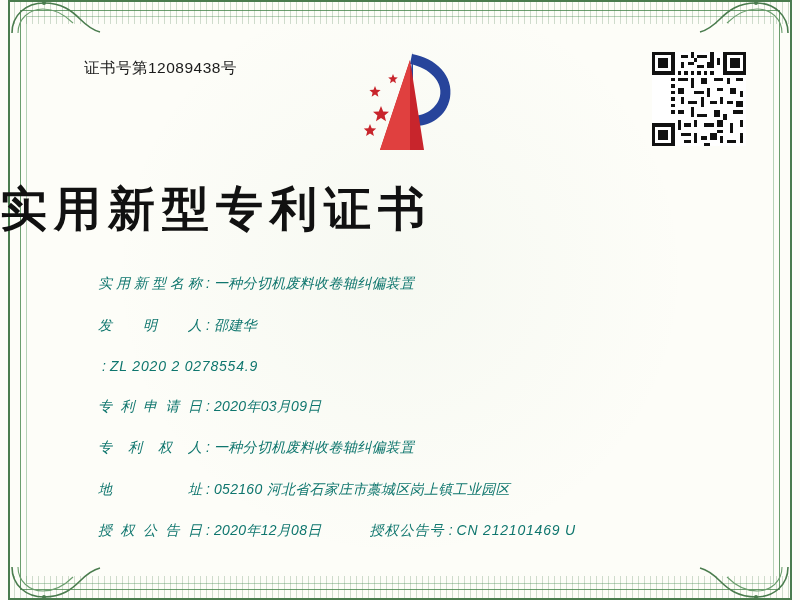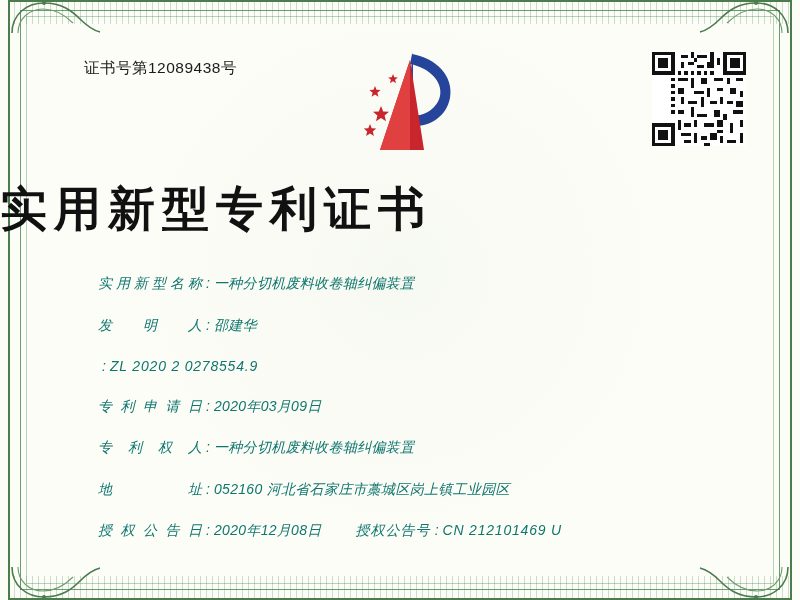--- a/index.html
+++ b/index.html
@@ -160,21 +160,21 @@
     font-family: "Liberation Sans", sans-serif;
     letter-spacing: .8px;
   }
 
   
   .field-row.dual {
     display: flex;
     align-items: baseline;
   }
   .dual-second {
-    margin-left: 34px;
+    margin-left: 48px;
     display: flex;
     align-items: baseline;
   }
   .dual-second .field-label {
     width: auto;
     text-align-last: auto;
     letter-spacing: 1px;
   }
 </style>
 </head>

